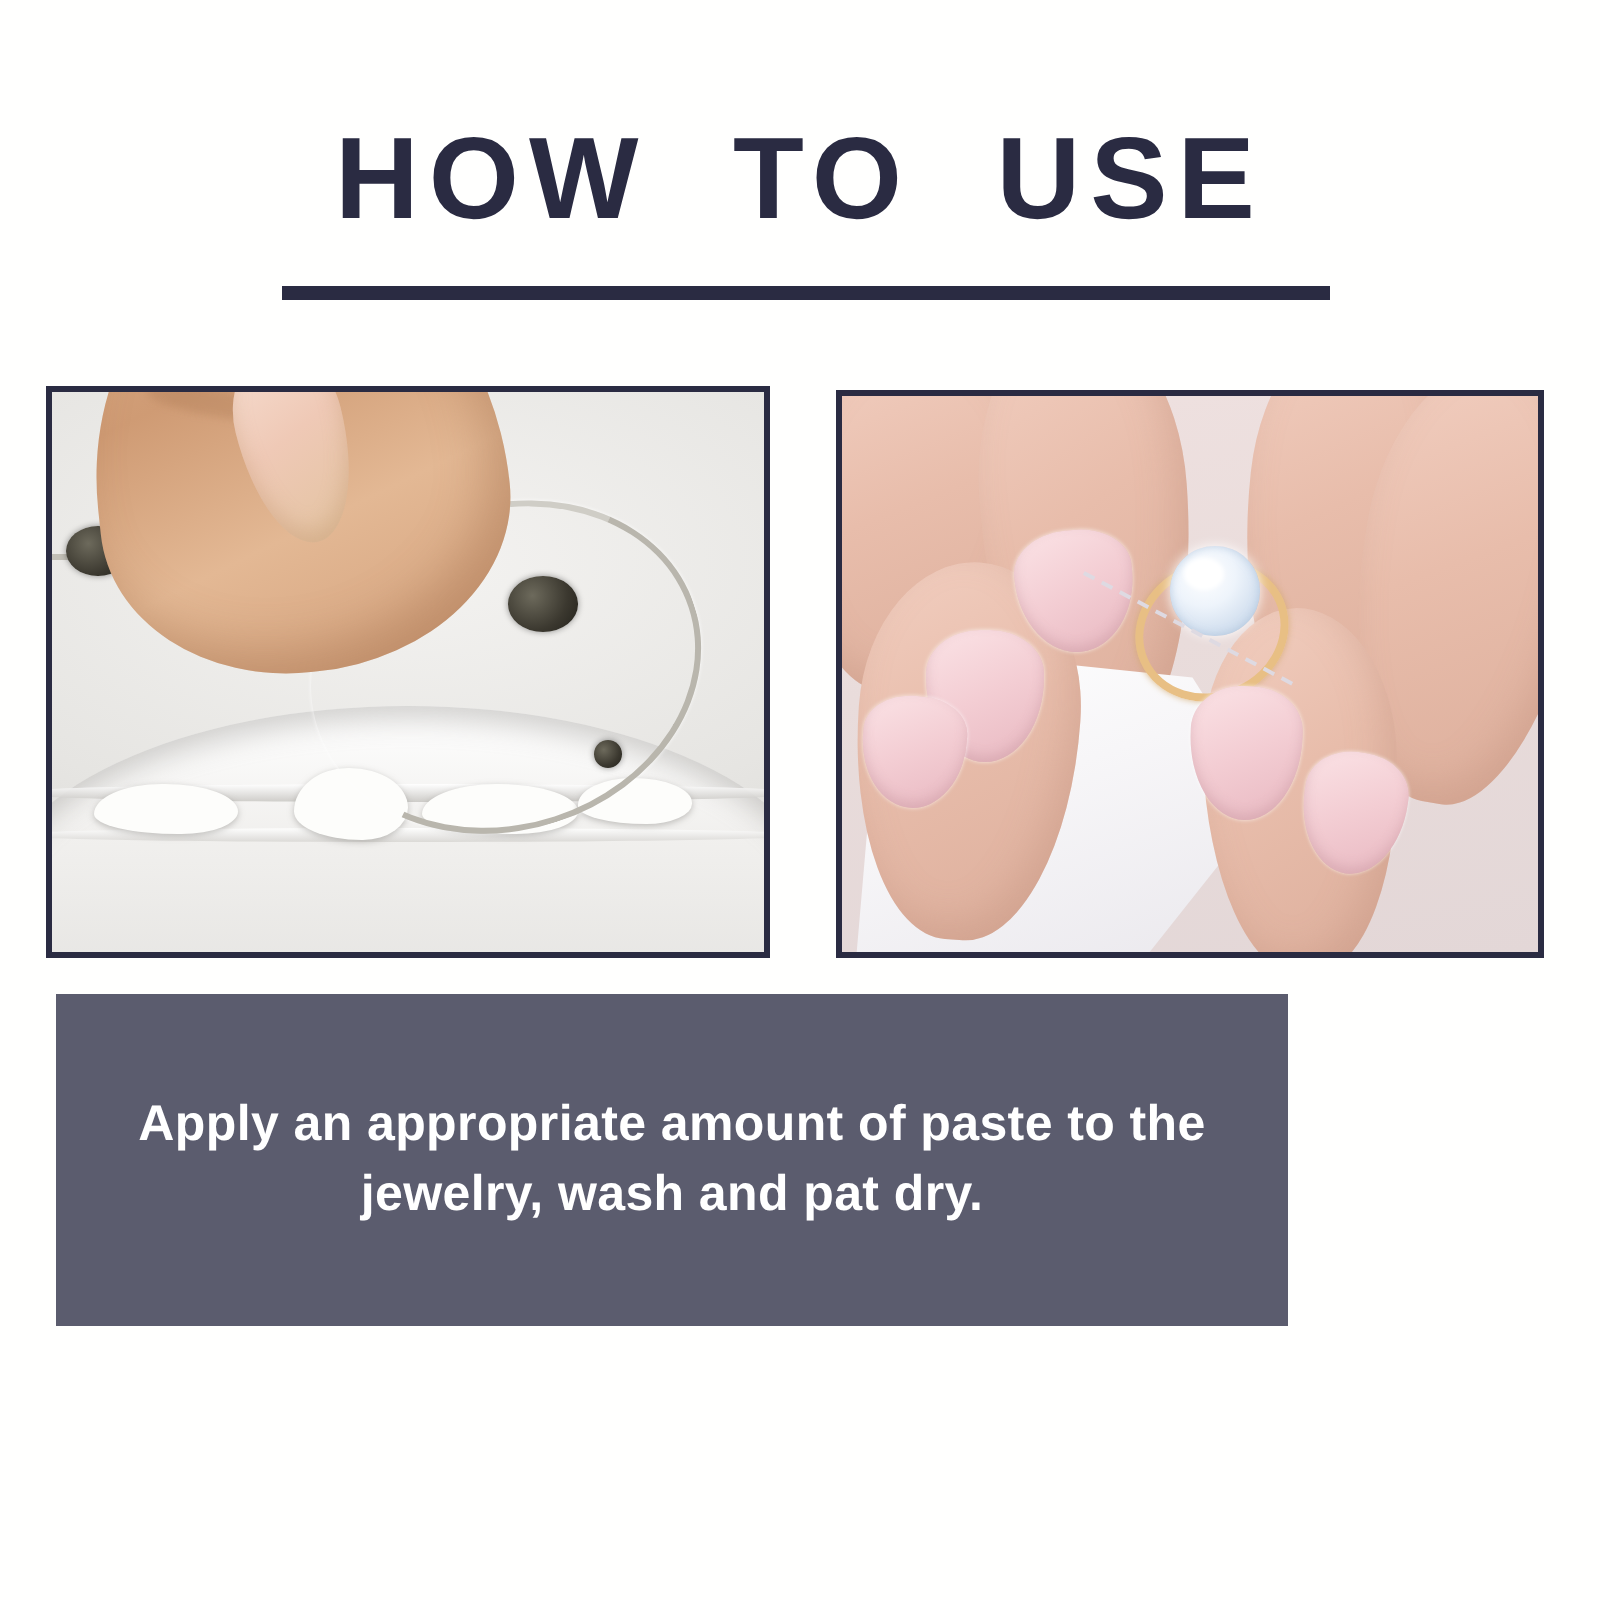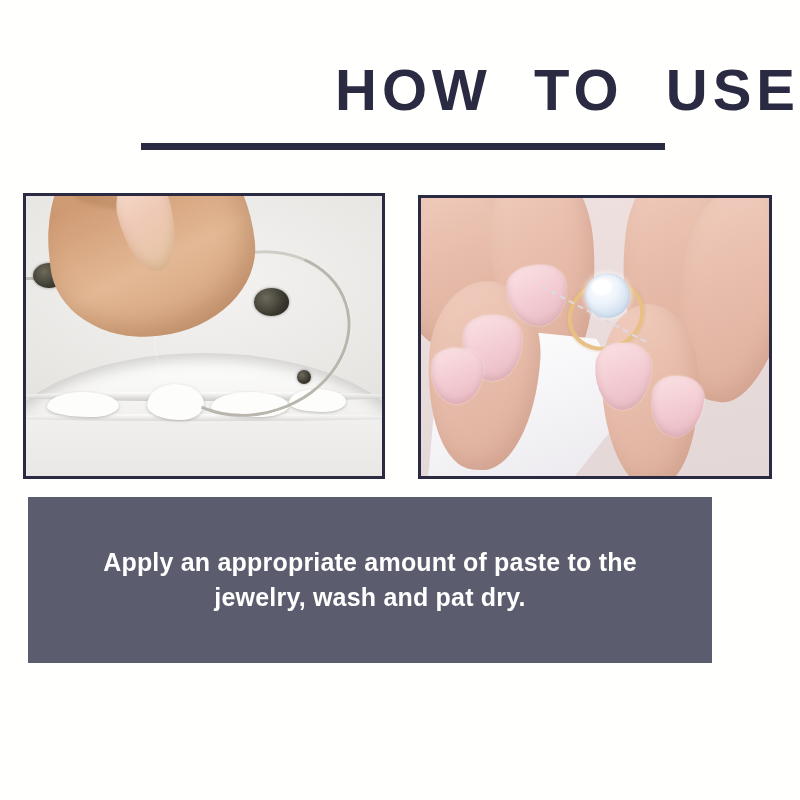--- a/index.html
+++ b/index.html
@@ -14,21 +14,21 @@
     overflow: hidden;
     position: relative;
   }
 
   
   .title-block {
     position: absolute;
     left: 0;
     top: 60px;
     width: 800px;
-    text-align: right;
+    text-align: center;
   }
   .page-title {
     font-family: "Liberation Sans", sans-serif;
     font-size: 58px;
     font-weight: bold;
     color: #2a2b42;
     letter-spacing: 5px;
     line-height: 1.05;
     margin: 0;
     white-space: pre;
@@ -258,21 +258,21 @@
     background: #ffffff;
     border-radius: 50%;
     filter: blur(1px);
   }
 
   
   .caption-box {
     position: absolute;
     left: 28px;
     top: 497px;
-    width: 684px;
+    width: 616px;
     height: 166px;
     background: #5b5c6e;
     display: flex;
     align-items: center;
     justify-content: center;
     text-align: center;
   }
   .caption-text {
     color: #ffffff;
     font-family: "Liberation Sans", sans-serif;

